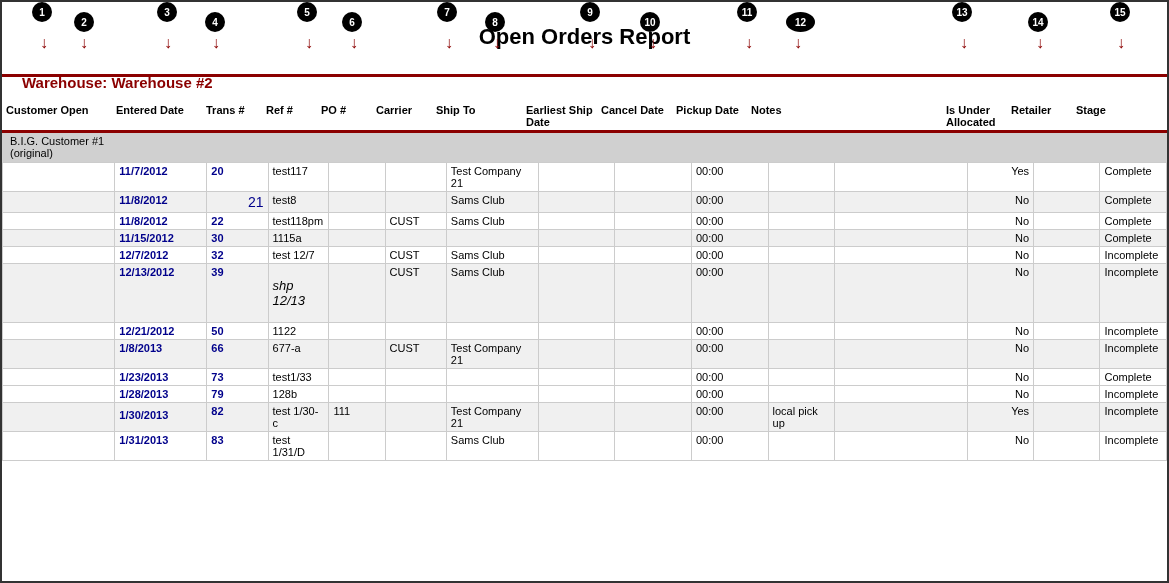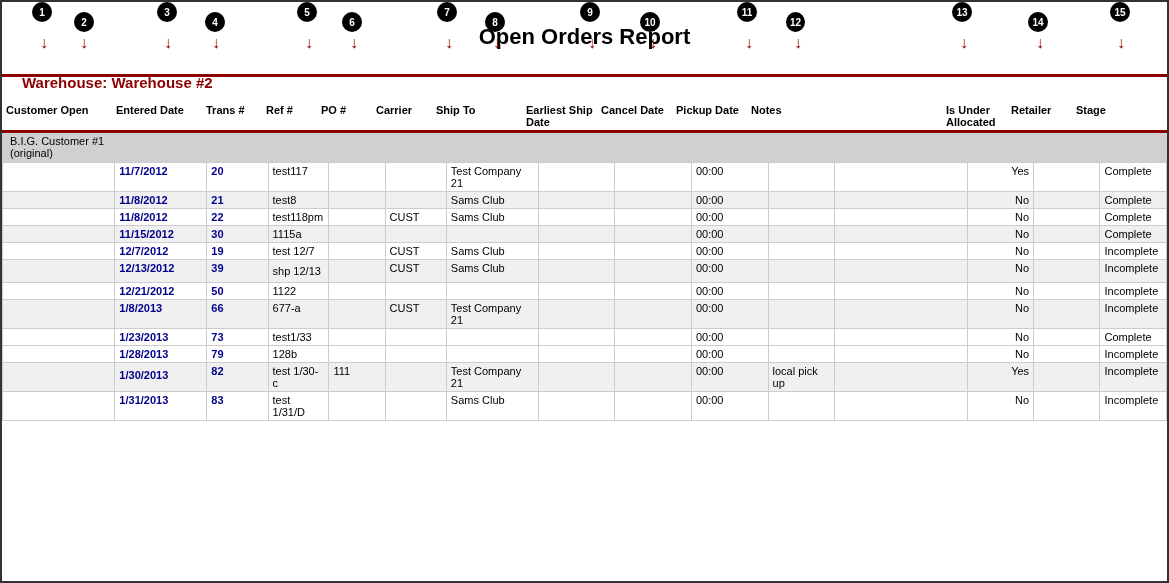--- a/index.html
+++ b/index.html
@@ -86,21 +86,21 @@
       <div style="position:absolute;left:435px;top:0;width:20px;height:20px;background:#000;border-radius:50%;display:flex;align-items:center;justify-content:center;color:#fff;font-size:10px;font-weight:bold;">7</div>
 
       <div style="position:absolute;left:483px;top:10px;width:20px;height:20px;background:#000;border-radius:50%;display:flex;align-items:center;justify-content:center;color:#fff;font-size:10px;font-weight:bold;">8</div>
 
       <div style="position:absolute;left:578px;top:0;width:20px;height:20px;background:#000;border-radius:50%;display:flex;align-items:center;justify-content:center;color:#fff;font-size:10px;font-weight:bold;">9</div>
 
       <div style="position:absolute;left:638px;top:10px;width:20px;height:20px;background:#000;border-radius:50%;display:flex;align-items:center;justify-content:center;color:#fff;font-size:10px;font-weight:bold;">10</div>
 
       <div style="position:absolute;left:735px;top:0;width:20px;height:20px;background:#000;border-radius:50%;display:flex;align-items:center;justify-content:center;color:#fff;font-size:10px;font-weight:bold;">11</div>
 
-      <div style="position:absolute;left:784px;top:10px;width:19px;height:20px;background:#000;border-radius:50%;display:flex;align-items:center;justify-content:center;color:#fff;font-size:10px;font-weight:bold;">12</div>
+      <div style="position:absolute;left:784px;top:10px;width:29px;height:20px;background:#000;border-radius:50%;display:flex;align-items:center;justify-content:center;color:#fff;font-size:10px;font-weight:bold;">12</div>
 
       <div style="position:absolute;left:950px;top:0;width:20px;height:20px;background:#000;border-radius:50%;display:flex;align-items:center;justify-content:center;color:#fff;font-size:10px;font-weight:bold;">13</div>
 
       <div style="position:absolute;left:1026px;top:10px;width:20px;height:20px;background:#000;border-radius:50%;display:flex;align-items:center;justify-content:center;color:#fff;font-size:10px;font-weight:bold;">14</div>
 
       <div style="position:absolute;left:1108px;top:0;width:20px;height:20px;background:#000;border-radius:50%;display:flex;align-items:center;justify-content:center;color:#fff;font-size:10px;font-weight:bold;">15</div>
     </div>
 
     <div class="title-layer">
       <span style="font-size:22px;font-weight:bold;color:#000;">Open Orders Report</span>
@@ -201,21 +201,21 @@
             <td style="border: 1px solid rgb(204, 204, 204); padding: 2px 4px; font-size: 11px; vertical-align: top;">00:00</td>
             <td style="border: 1px solid rgb(204, 204, 204); padding: 2px 4px; font-size: 11px; vertical-align: top;"></td>
             <td style="border: 1px solid rgb(204, 204, 204); padding: 2px 4px; font-size: 11px; vertical-align: top;"></td>
             <td style="border: 1px solid rgb(204, 204, 204); padding: 2px 4px; font-size: 11px; vertical-align: top; text-align: right;">Yes</td>
             <td style="border: 1px solid rgb(204, 204, 204); padding: 2px 4px; font-size: 11px; vertical-align: top;"></td>
             <td style="border: 1px solid rgb(204, 204, 204); padding: 2px 4px; font-size: 11px; vertical-align: top;">Complete</td>
           </tr>
           <tr style="background: rgb(240, 240, 240);">
             <td style="border: 1px solid rgb(204, 204, 204); padding: 2px 4px; font-size: 11px; vertical-align: top;"></td>
             <td style="border: 1px solid rgb(204, 204, 204); padding: 2px 4px; font-size: 11px; vertical-align: top; color: rgb(0, 0, 139); font-weight: bold;">11/8/2012</td>
-            <td style="border: 1px solid rgb(204, 204, 204); padding: 2px 4px; font-size: 11px; vertical-align: top; color: rgb(0, 0, 139); font-weight: bold;">21</td>
+            <td style="border: 1px solid rgb(204, 204, 204); padding: 2px 4px; font-size: 14px; vertical-align: top; color: rgb(0, 0, 139); font-weight: normal; text-align: right;">21</td>
             <td style="border: 1px solid rgb(204, 204, 204); padding: 2px 4px; font-size: 11px; vertical-align: top;">test8</td>
             <td style="border: 1px solid rgb(204, 204, 204); padding: 2px 4px; font-size: 11px; vertical-align: top;"></td>
             <td style="border: 1px solid rgb(204, 204, 204); padding: 2px 4px; font-size: 11px; vertical-align: top;"></td>
             <td style="border: 1px solid rgb(204, 204, 204); padding: 2px 4px; font-size: 11px; vertical-align: top;">Sams Club</td>
             <td style="border: 1px solid rgb(204, 204, 204); padding: 2px 4px; font-size: 11px; vertical-align: top;"></td>
             <td style="border: 1px solid rgb(204, 204, 204); padding: 2px 4px; font-size: 11px; vertical-align: top;"></td>
             <td style="border: 1px solid rgb(204, 204, 204); padding: 2px 4px; font-size: 11px; vertical-align: top;">00:00</td>
             <td style="border: 1px solid rgb(204, 204, 204); padding: 2px 4px; font-size: 11px; vertical-align: top;"></td>
             <td style="border: 1px solid rgb(204, 204, 204); padding: 2px 4px; font-size: 11px; vertical-align: top;"></td>
             <td style="border: 1px solid rgb(204, 204, 204); padding: 2px 4px; font-size: 11px; vertical-align: top; text-align: right;">No</td>
@@ -252,39 +252,39 @@
             <td style="border: 1px solid rgb(204, 204, 204); padding: 2px 4px; font-size: 11px; vertical-align: top;">00:00</td>
             <td style="border: 1px solid rgb(204, 204, 204); padding: 2px 4px; font-size: 11px; vertical-align: top;"></td>
             <td style="border: 1px solid rgb(204, 204, 204); padding: 2px 4px; font-size: 11px; vertical-align: top;"></td>
             <td style="border: 1px solid rgb(204, 204, 204); padding: 2px 4px; font-size: 11px; vertical-align: top; text-align: right;">No</td>
             <td style="border: 1px solid rgb(204, 204, 204); padding: 2px 4px; font-size: 11px; vertical-align: top;"></td>
             <td style="border: 1px solid rgb(204, 204, 204); padding: 2px 4px; font-size: 11px; vertical-align: top;">Complete</td>
           </tr>
           <tr style="background: rgb(255, 255, 255);">
             <td style="border: 1px solid rgb(204, 204, 204); padding: 2px 4px; font-size: 11px; vertical-align: top;"></td>
             <td style="border: 1px solid rgb(204, 204, 204); padding: 2px 4px; font-size: 11px; vertical-align: top; color: rgb(0, 0, 139); font-weight: bold;">12/7/2012</td>
-            <td style="border: 1px solid rgb(204, 204, 204); padding: 2px 4px; font-size: 11px; vertical-align: top; color: rgb(0, 0, 139); font-weight: bold;">19</td>
+            <td style="border: 1px solid rgb(204, 204, 204); padding: 2px 4px; font-size: 11px; vertical-align: top; color: rgb(0, 0, 139); font-weight: bold;">32</td>
             <td style="border: 1px solid rgb(204, 204, 204); padding: 2px 4px; font-size: 11px; vertical-align: top;">test 12/7</td>
             <td style="border: 1px solid rgb(204, 204, 204); padding: 2px 4px; font-size: 11px; vertical-align: top;"></td>
             <td style="border: 1px solid rgb(204, 204, 204); padding: 2px 4px; font-size: 11px; vertical-align: top;">CUST</td>
             <td style="border: 1px solid rgb(204, 204, 204); padding: 2px 4px; font-size: 11px; vertical-align: top;">Sams Club</td>
             <td style="border: 1px solid rgb(204, 204, 204); padding: 2px 4px; font-size: 11px; vertical-align: top;"></td>
             <td style="border: 1px solid rgb(204, 204, 204); padding: 2px 4px; font-size: 11px; vertical-align: top;"></td>
             <td style="border: 1px solid rgb(204, 204, 204); padding: 2px 4px; font-size: 11px; vertical-align: top;">00:00</td>
             <td style="border: 1px solid rgb(204, 204, 204); padding: 2px 4px; font-size: 11px; vertical-align: top;"></td>
             <td style="border: 1px solid rgb(204, 204, 204); padding: 2px 4px; font-size: 11px; vertical-align: top;"></td>
             <td style="border: 1px solid rgb(204, 204, 204); padding: 2px 4px; font-size: 11px; vertical-align: top; text-align: right;">No</td>
             <td style="border: 1px solid rgb(204, 204, 204); padding: 2px 4px; font-size: 11px; vertical-align: top;"></td>
             <td style="border: 1px solid rgb(204, 204, 204); padding: 2px 4px; font-size: 11px; vertical-align: top; word-break: break-all;">Incomplete</td>
           </tr>
           <tr style="background: rgb(240, 240, 240);">
             <td style="border: 1px solid rgb(204, 204, 204); padding: 2px 4px; font-size: 11px; vertical-align: top;"></td>
             <td style="border: 1px solid rgb(204, 204, 204); padding: 2px 4px; font-size: 11px; vertical-align: top; color: rgb(0, 0, 139); font-weight: bold;">12/13/2012</td>
             <td style="border: 1px solid rgb(204, 204, 204); padding: 2px 4px; font-size: 11px; vertical-align: top; color: rgb(0, 0, 139); font-weight: bold;">39</td>
-            <td style="border: 1px solid rgb(204, 204, 204); padding: 5px 4px; font-size: 11px; vertical-align: top;">shp 12/13</td>
+            <td style="border: 1px solid rgb(204, 204, 204); padding: 14px 4px; font-size: 13px; vertical-align: top; font-style: italic;">shp 12/13</td>
             <td style="border: 1px solid rgb(204, 204, 204); padding: 2px 4px; font-size: 11px; vertical-align: top;"></td>
             <td style="border: 1px solid rgb(204, 204, 204); padding: 2px 4px; font-size: 11px; vertical-align: top;">CUST</td>
             <td style="border: 1px solid rgb(204, 204, 204); padding: 2px 4px; font-size: 11px; vertical-align: top;">Sams Club</td>
             <td style="border: 1px solid rgb(204, 204, 204); padding: 2px 4px; font-size: 11px; vertical-align: top;"></td>
             <td style="border: 1px solid rgb(204, 204, 204); padding: 2px 4px; font-size: 11px; vertical-align: top;"></td>
             <td style="border: 1px solid rgb(204, 204, 204); padding: 2px 4px; font-size: 11px; vertical-align: top;">00:00</td>
             <td style="border: 1px solid rgb(204, 204, 204); padding: 2px 4px; font-size: 11px; vertical-align: top;"></td>
             <td style="border: 1px solid rgb(204, 204, 204); padding: 2px 4px; font-size: 11px; vertical-align: top;"></td>
             <td style="border: 1px solid rgb(204, 204, 204); padding: 2px 4px; font-size: 11px; vertical-align: top; text-align: right;">No</td>
             <td style="border: 1px solid rgb(204, 204, 204); padding: 2px 4px; font-size: 11px; vertical-align: top;"></td>

